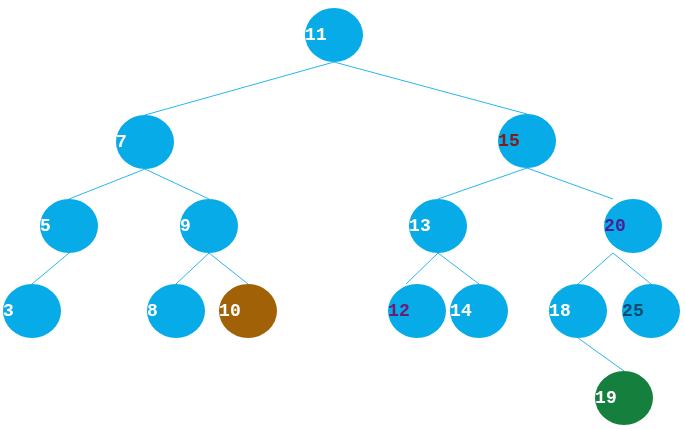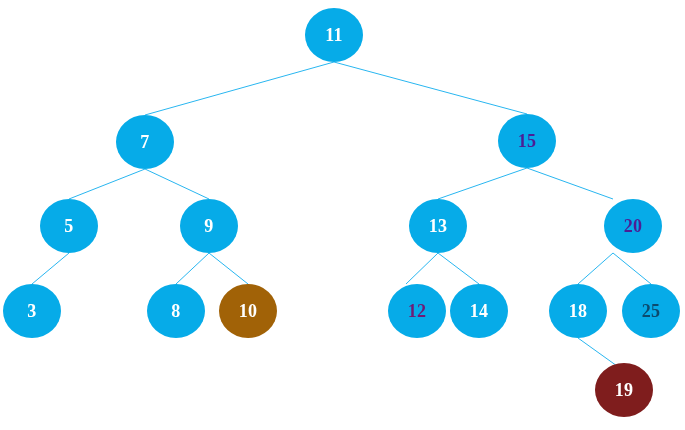--- a/index.html
+++ b/index.html
@@ -21,24 +21,24 @@
     position: absolute;
     left: 0;
     top: 0;
     width: 685px;
     height: 430px;
   }
   .tree-node {
     position: absolute;
     display: flex;
     align-items: center;
-    justify-content: center;
+    justify-content: flex-start;
     border-radius: 50%;
     color: #ffffff;
-    font-family: Liberation Serif, serif;
+    font-family: Liberation Mono, monospace;
     font-size: 18px;
     font-weight: 600;
     letter-spacing: 0.3px;
     line-height: 1;
     user-select: none;
   }
   .node-label {
     display: block;
     transform: translateY(-0.5px);
   }
@@ -63,21 +63,21 @@
       <line x1="613" y1="253" x2="651" y2="284" stroke="#29B6F0" stroke-width="1"></line>
       <line x1="578" y1="338" x2="624" y2="371" stroke="#29B6F0" stroke-width="1"></line>
     </svg>
   <div id="node-layer">
       <div class="tree-node" style="width: 58px; height: 54px; left: 305px; top: 8px; background: rgb(6, 171, 232); color: rgb(255, 255, 255);">
         <span class="node-label">11</span>
       </div>
       <div class="tree-node" style="width: 58px; height: 54px; left: 116px; top: 115px; background: rgb(6, 171, 232); color: rgb(255, 255, 255);">
         <span class="node-label">7</span>
       </div>
-      <div class="tree-node" style="width: 58px; height: 54px; left: 498px; top: 114px; background: rgb(6, 171, 232); color: #4c1d95;">
+      <div class="tree-node" style="width: 58px; height: 54px; left: 498px; top: 114px; background: rgb(6, 171, 232); color: #7f1d1d;">
         <span class="node-label">15</span>
       </div>
       <div class="tree-node" style="width: 58px; height: 54px; left: 40px; top: 199px; background: rgb(6, 171, 232); color: rgb(255, 255, 255);">
         <span class="node-label">5</span>
       </div>
       <div class="tree-node" style="width: 58px; height: 54px; left: 180px; top: 199px; background: rgb(6, 171, 232); color: rgb(255, 255, 255);">
         <span class="node-label">9</span>
       </div>
       <div class="tree-node" style="width: 58px; height: 54px; left: 409px; top: 199px; background: rgb(6, 171, 232); color: rgb(255, 255, 255);">
         <span class="node-label">13</span>
@@ -99,17 +99,17 @@
       </div>
       <div class="tree-node" style="width: 58px; height: 54px; left: 450px; top: 284px; background: rgb(6, 171, 232); color: rgb(255, 255, 255);">
         <span class="node-label">14</span>
       </div>
       <div class="tree-node" style="width: 58px; height: 54px; left: 549px; top: 284px; background: rgb(6, 171, 232); color: rgb(255, 255, 255);">
         <span class="node-label">18</span>
       </div>
       <div class="tree-node" style="width: 58px; height: 54px; left: 622px; top: 284px; background: rgb(6, 171, 232); color: #0c4a6e;">
         <span class="node-label">25</span>
       </div>
-      <div class="tree-node" style="width: 58px; height: 54px; left: 595px; top: 363px; background: #7f1d1d; color: rgb(255, 255, 255);">
+      <div class="tree-node" style="width: 58px; height: 54px; left: 595px; top: 371px; background: #15803d; color: rgb(255, 255, 255);">
         <span class="node-label">19</span>
       </div>
     </div>
 </div>
 
 </body></html>

